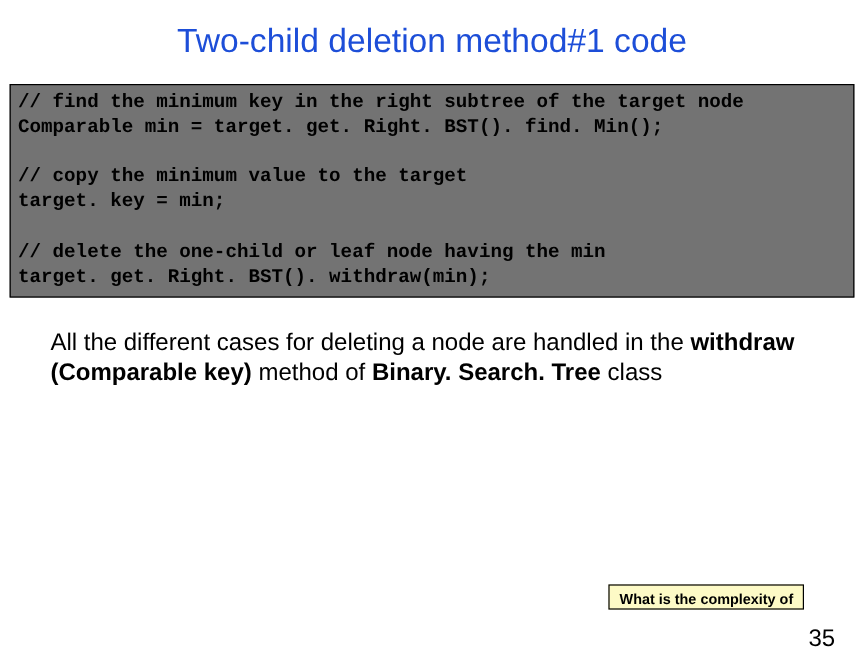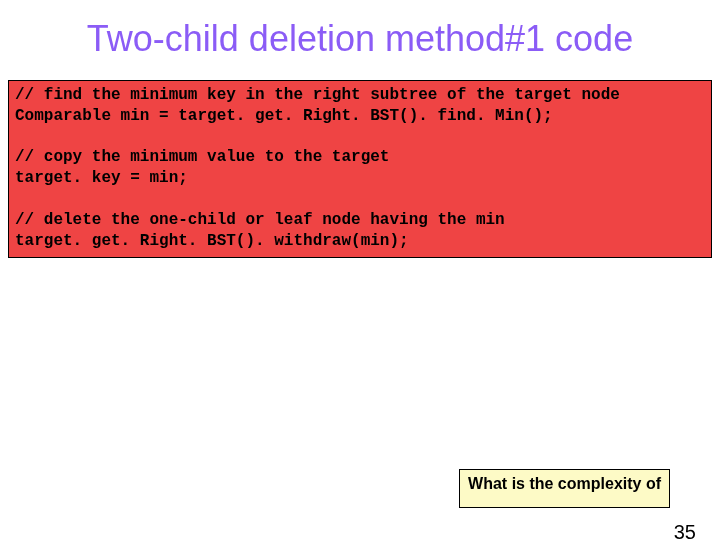--- a/index.html
+++ b/index.html
@@ -12,29 +12,29 @@
     position: relative;
     overflow: hidden;
   }
   .slide {
     width: 720px;
     height: 540px;
     position: relative;
     box-sizing: border-box;
   }
   .title {
-    color: #8b5cf6;
-    font-size: 36px;
+    color: #1d4ed8;
+    font-size: 28px;
     text-align: center;
     margin-top: 18px;
     margin-bottom: 20px;
     font-weight: normal;
   }
   .codebox {
-    background: #ef4444;
+    background: #737373;
     border: 1px solid #000;
     margin: 0 8px 0 8px;
     padding: 4px 6px 6px 6px;
     font-family: "Courier New", Courier, monospace;
     font-size: 16px;
     font-weight: bold;
     line-height: 1.3;
     white-space: pre-wrap;
   }
   .bodytext {
@@ -42,23 +42,23 @@
     color: #000;
     margin: 26px 42px 0 42px;
     line-height: 1.25;
   }
   .calloutbox {
     position: absolute;
     right: 50px;
     bottom: 50px;
     background: #fdfac6;
     border: 1px solid #000;
-    font-size: 16px;
+    font-size: 12px;
     font-weight: bold;
-    padding: 4px 8px 13px 8px;
+    padding: 4px 8px 0 8px;
     line-height: 1.25;
     text-align: center;
   }
   .pagenum {
     position: absolute;
     right: 24px;
     bottom: 14px;
     font-size: 20px;
     color: #000;
   }
@@ -72,20 +72,23 @@
 
   <div class="codebox">// find the minimum key in the right subtree of the target node
 Comparable min = target. get. Right. BST(). find. Min();
 
 // copy the minimum value to the target
 target. key = min;
 
 // delete the one-child or leaf node having the min
 target. get. Right. BST(). withdraw(min);</div>
 
+  <div class="bodytext">
+    <span>All the different cases for deleting a node  are handled in the </span><b>withdraw (Comparable key)</b><span> method of </span><b>Binary. Search. Tree</b><span> class</span>
+  </div>
 
   <div class="calloutbox">
     <div>What is the complexity of</div>
   </div>
 
   <div class="pagenum">35</div>
 
 </div>
 
 </body></html>

